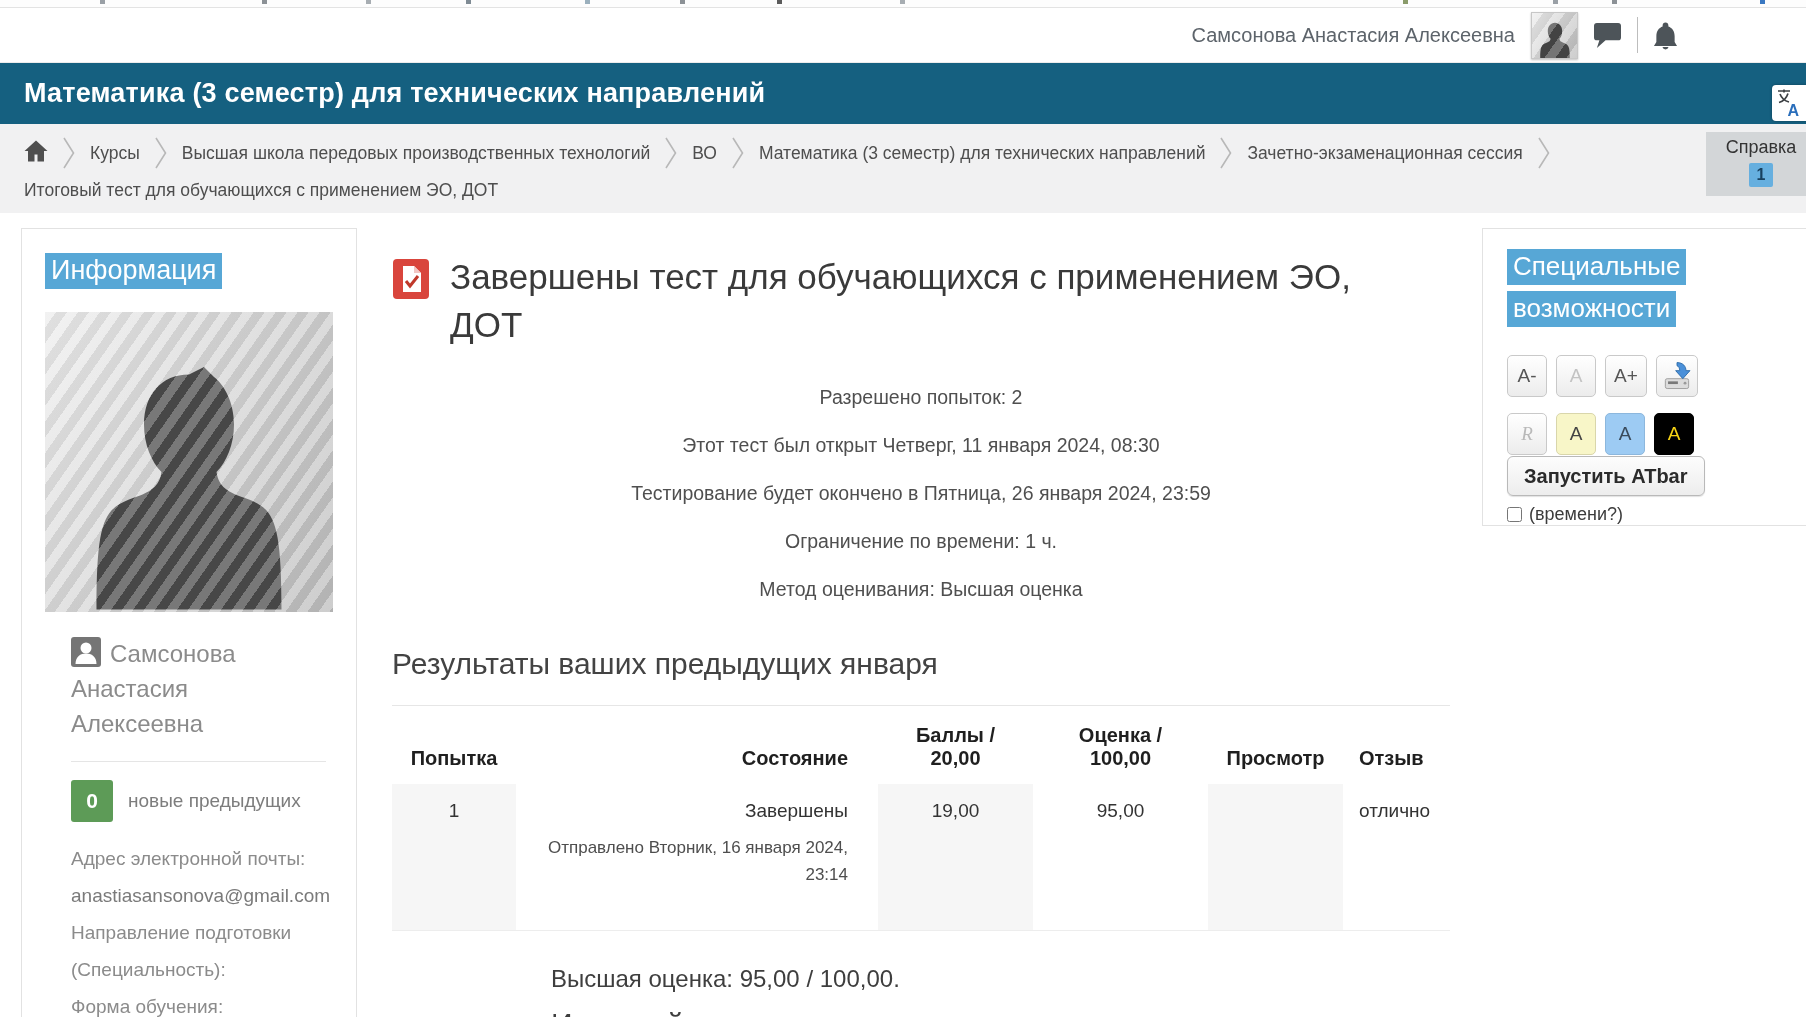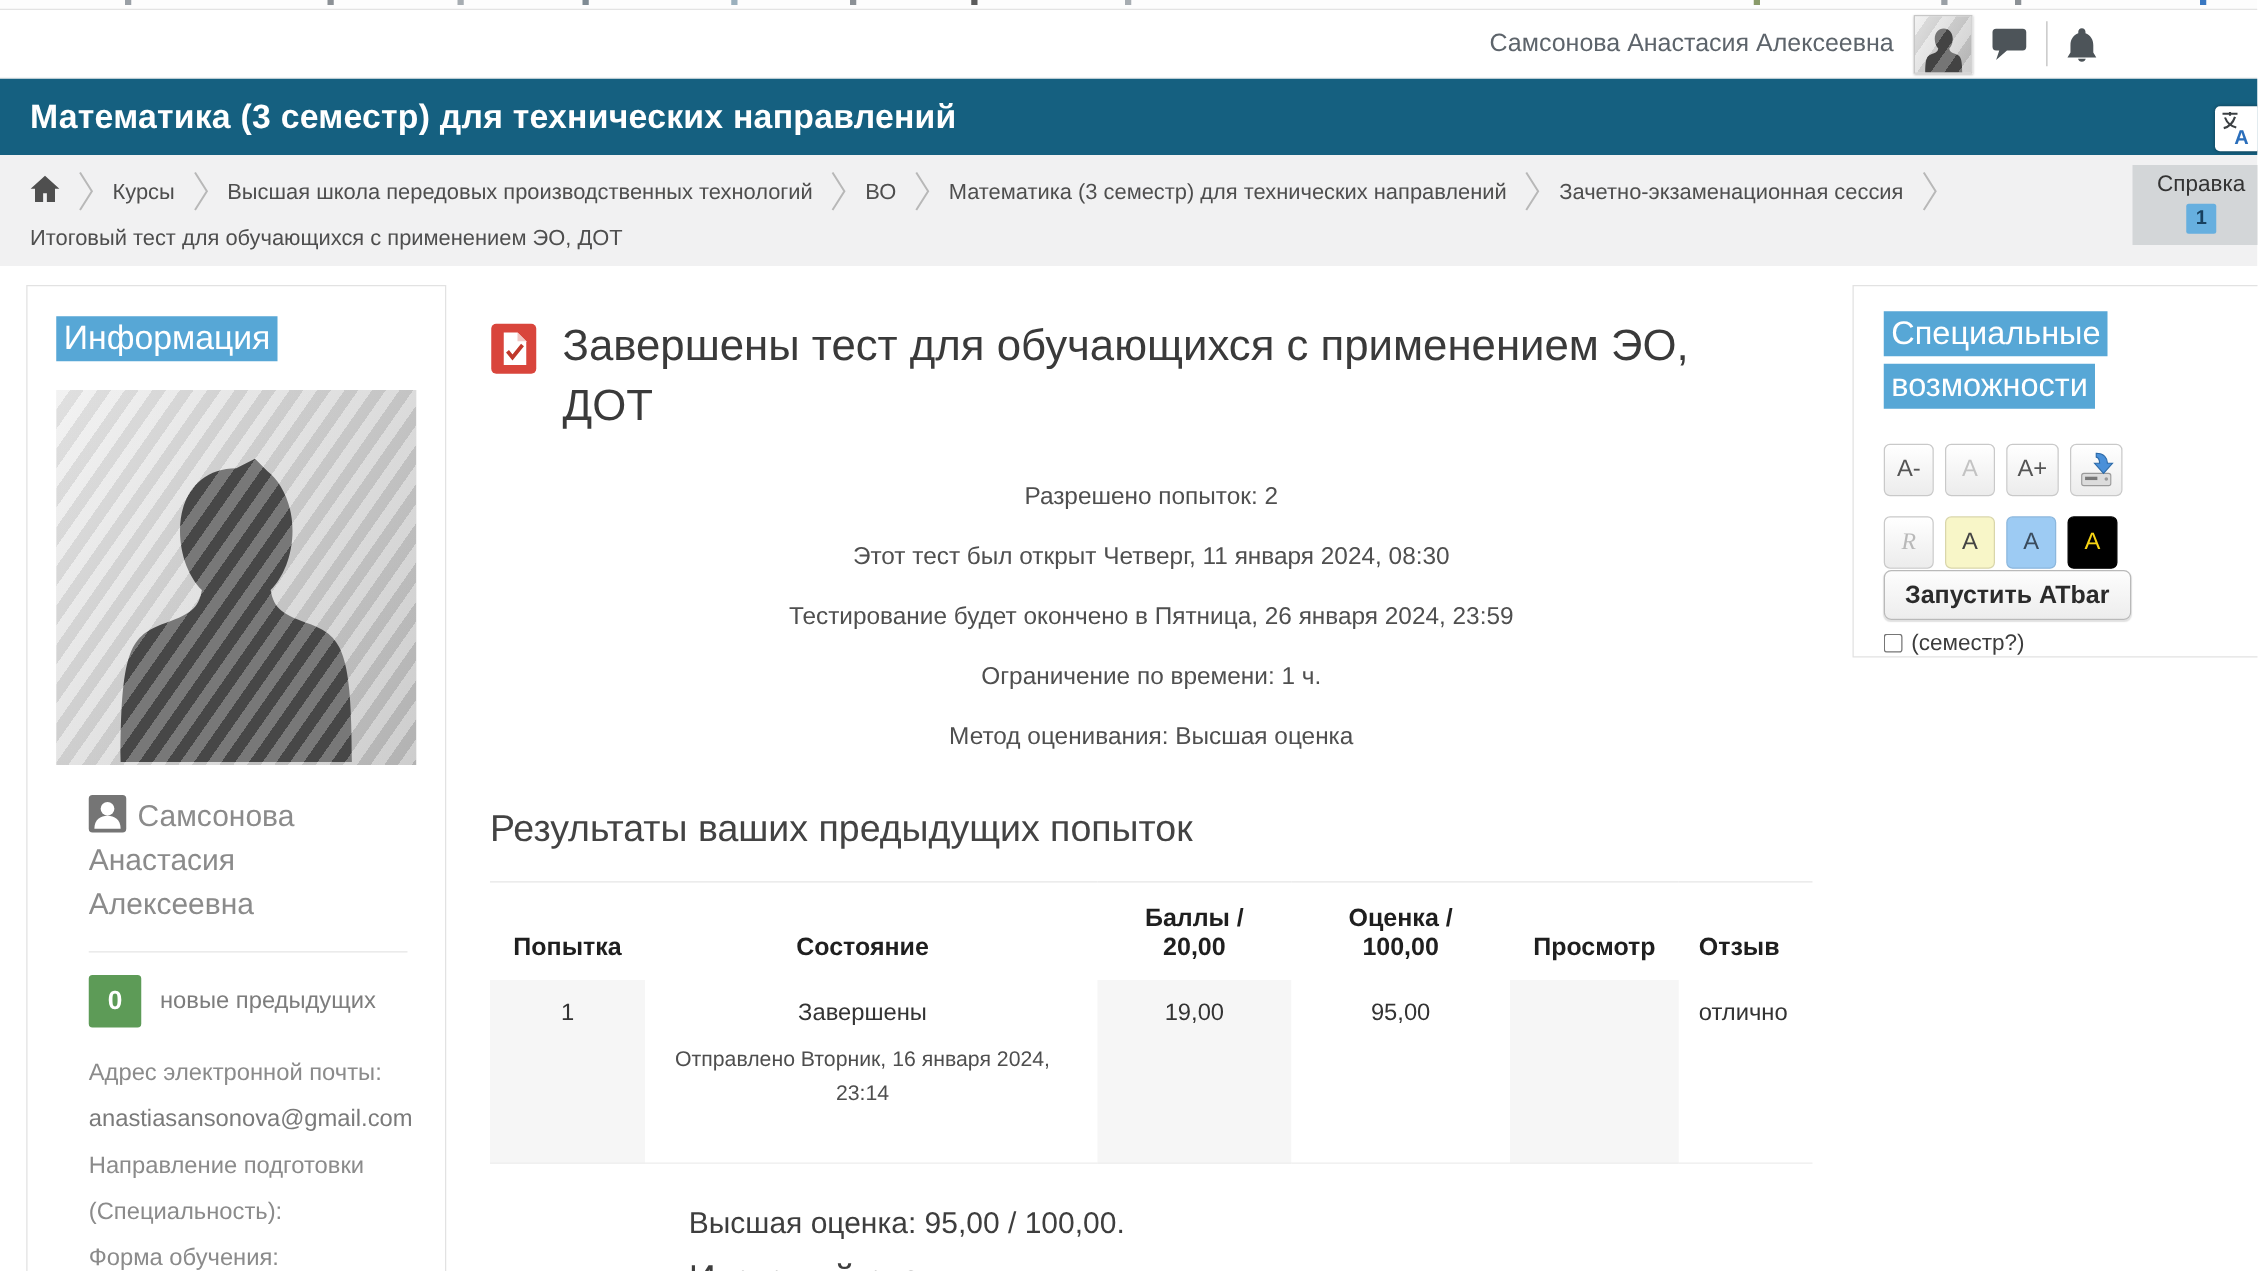--- a/index.html
+++ b/index.html
@@ -67,21 +67,21 @@
   .quiz-head { display: flex; gap: 18px; }
   .quiz-head h2 { font-size: 35px; font-weight: 400; color: #3a3a3a; line-height: 48px; white-space: pre-line; }
   .quiz-icon { flex: 0 0 40px; margin-top: 5px; }
   .info-lines { margin-top: 24px; text-align: center; }
   .info-lines div { font-size: 19.5px; color: #4f4f4f; line-height: 48px; }
   .results-h { font-size: 30px; font-weight: 400; color: #434343; margin: 34px 0 0; }
   table.attempts { border-collapse: collapse; width: 1058px; margin-top: 24px; border-top: 1px solid #e6e6e6; }
   table.attempts th { font-size: 20px; color: #1f1f1f; vertical-align: bottom; padding: 18px 0 14px; }
   table.attempts td { font-size: 19px; color: #333; vertical-align: top; padding: 16px 0 42px; }
   .c-attempt { width: 124px; text-align: center; }
-  .c-state   { width: 362px; text-align: center; padding-left: 16px !important; padding-right: 30px !important; }
+  .c-state   { width: 362px; text-align: right; padding-left: 16px !important; padding-right: 30px !important; }
   .c-points  { width: 155px; text-align: center; padding-left: 30px !important; padding-right: 30px !important; }
   .c-grade   { width: 175px; text-align: center; padding-left: 36px !important; padding-right: 36px !important; }
   .c-review  { width: 135px; text-align: center; }
   .c-feedback{ width: 107px; text-align: left; padding-left: 16px !important; }
   tr.data-row td { border-bottom: 1px solid #ededed; }
   tr.data-row .shade { background: #f6f6f6; }
   .state-detail { margin-top: 12px; font-size: 17px; color: #4e4e4e; line-height: 27px; }
   .best-grade { margin: 34px 0 0 159px; font-size: 24px; color: #3e3e3e; }
   .final-fb   { margin: 14px 0 0 159px; font-size: 30px; color: #3e3e3e; }
 
@@ -234,21 +234,21 @@
       <h2>Завершены тест для обучающихся с применением ЭО,
 ДОТ</h2>
     </div>
     <div class="info-lines">
       <div>Разрешено попыток: 2</div>
       <div>Этот тест был открыт Четверг, 11 января 2024, 08:30</div>
       <div>Тестирование будет окончено в Пятница, 26 января 2024, 23:59</div>
       <div>Ограничение по времени: 1 ч.</div>
       <div>Метод оценивания: Высшая оценка</div>
     </div>
-    <h3 class="results-h">Результаты ваших предыдущих попыток</h3>
+    <h3 class="results-h">Результаты ваших предыдущих января</h3>
     <table class="attempts">
       <thead>
         <tr>
           <th class="c-attempt">Попытка</th>
           <th class="c-state">Состояние</th>
           <th class="c-points">Баллы / 20,00</th>
           <th class="c-grade">Оценка / 100,00</th>
           <th class="c-review">Просмотр</th>
           <th class="c-feedback">Отзыв</th>
         </tr>
@@ -289,17 +289,17 @@
     </div>
     <div class="btn-row">
       <button class="acc-btn rst">R</button>
       <button class="acc-btn ylw">A</button>
       <button class="acc-btn blu">A</button>
       <button class="acc-btn blk">A</button>
     </div>
     <button class="atbar-btn">Запустить ATbar</button>
     <div class="always-row">
       <input type="checkbox" style="">
-      <span>(семестр?)</span>
+      <span>(времени?)</span>
     </div>
   </aside>
 
 </div>
 
 </body></html>

